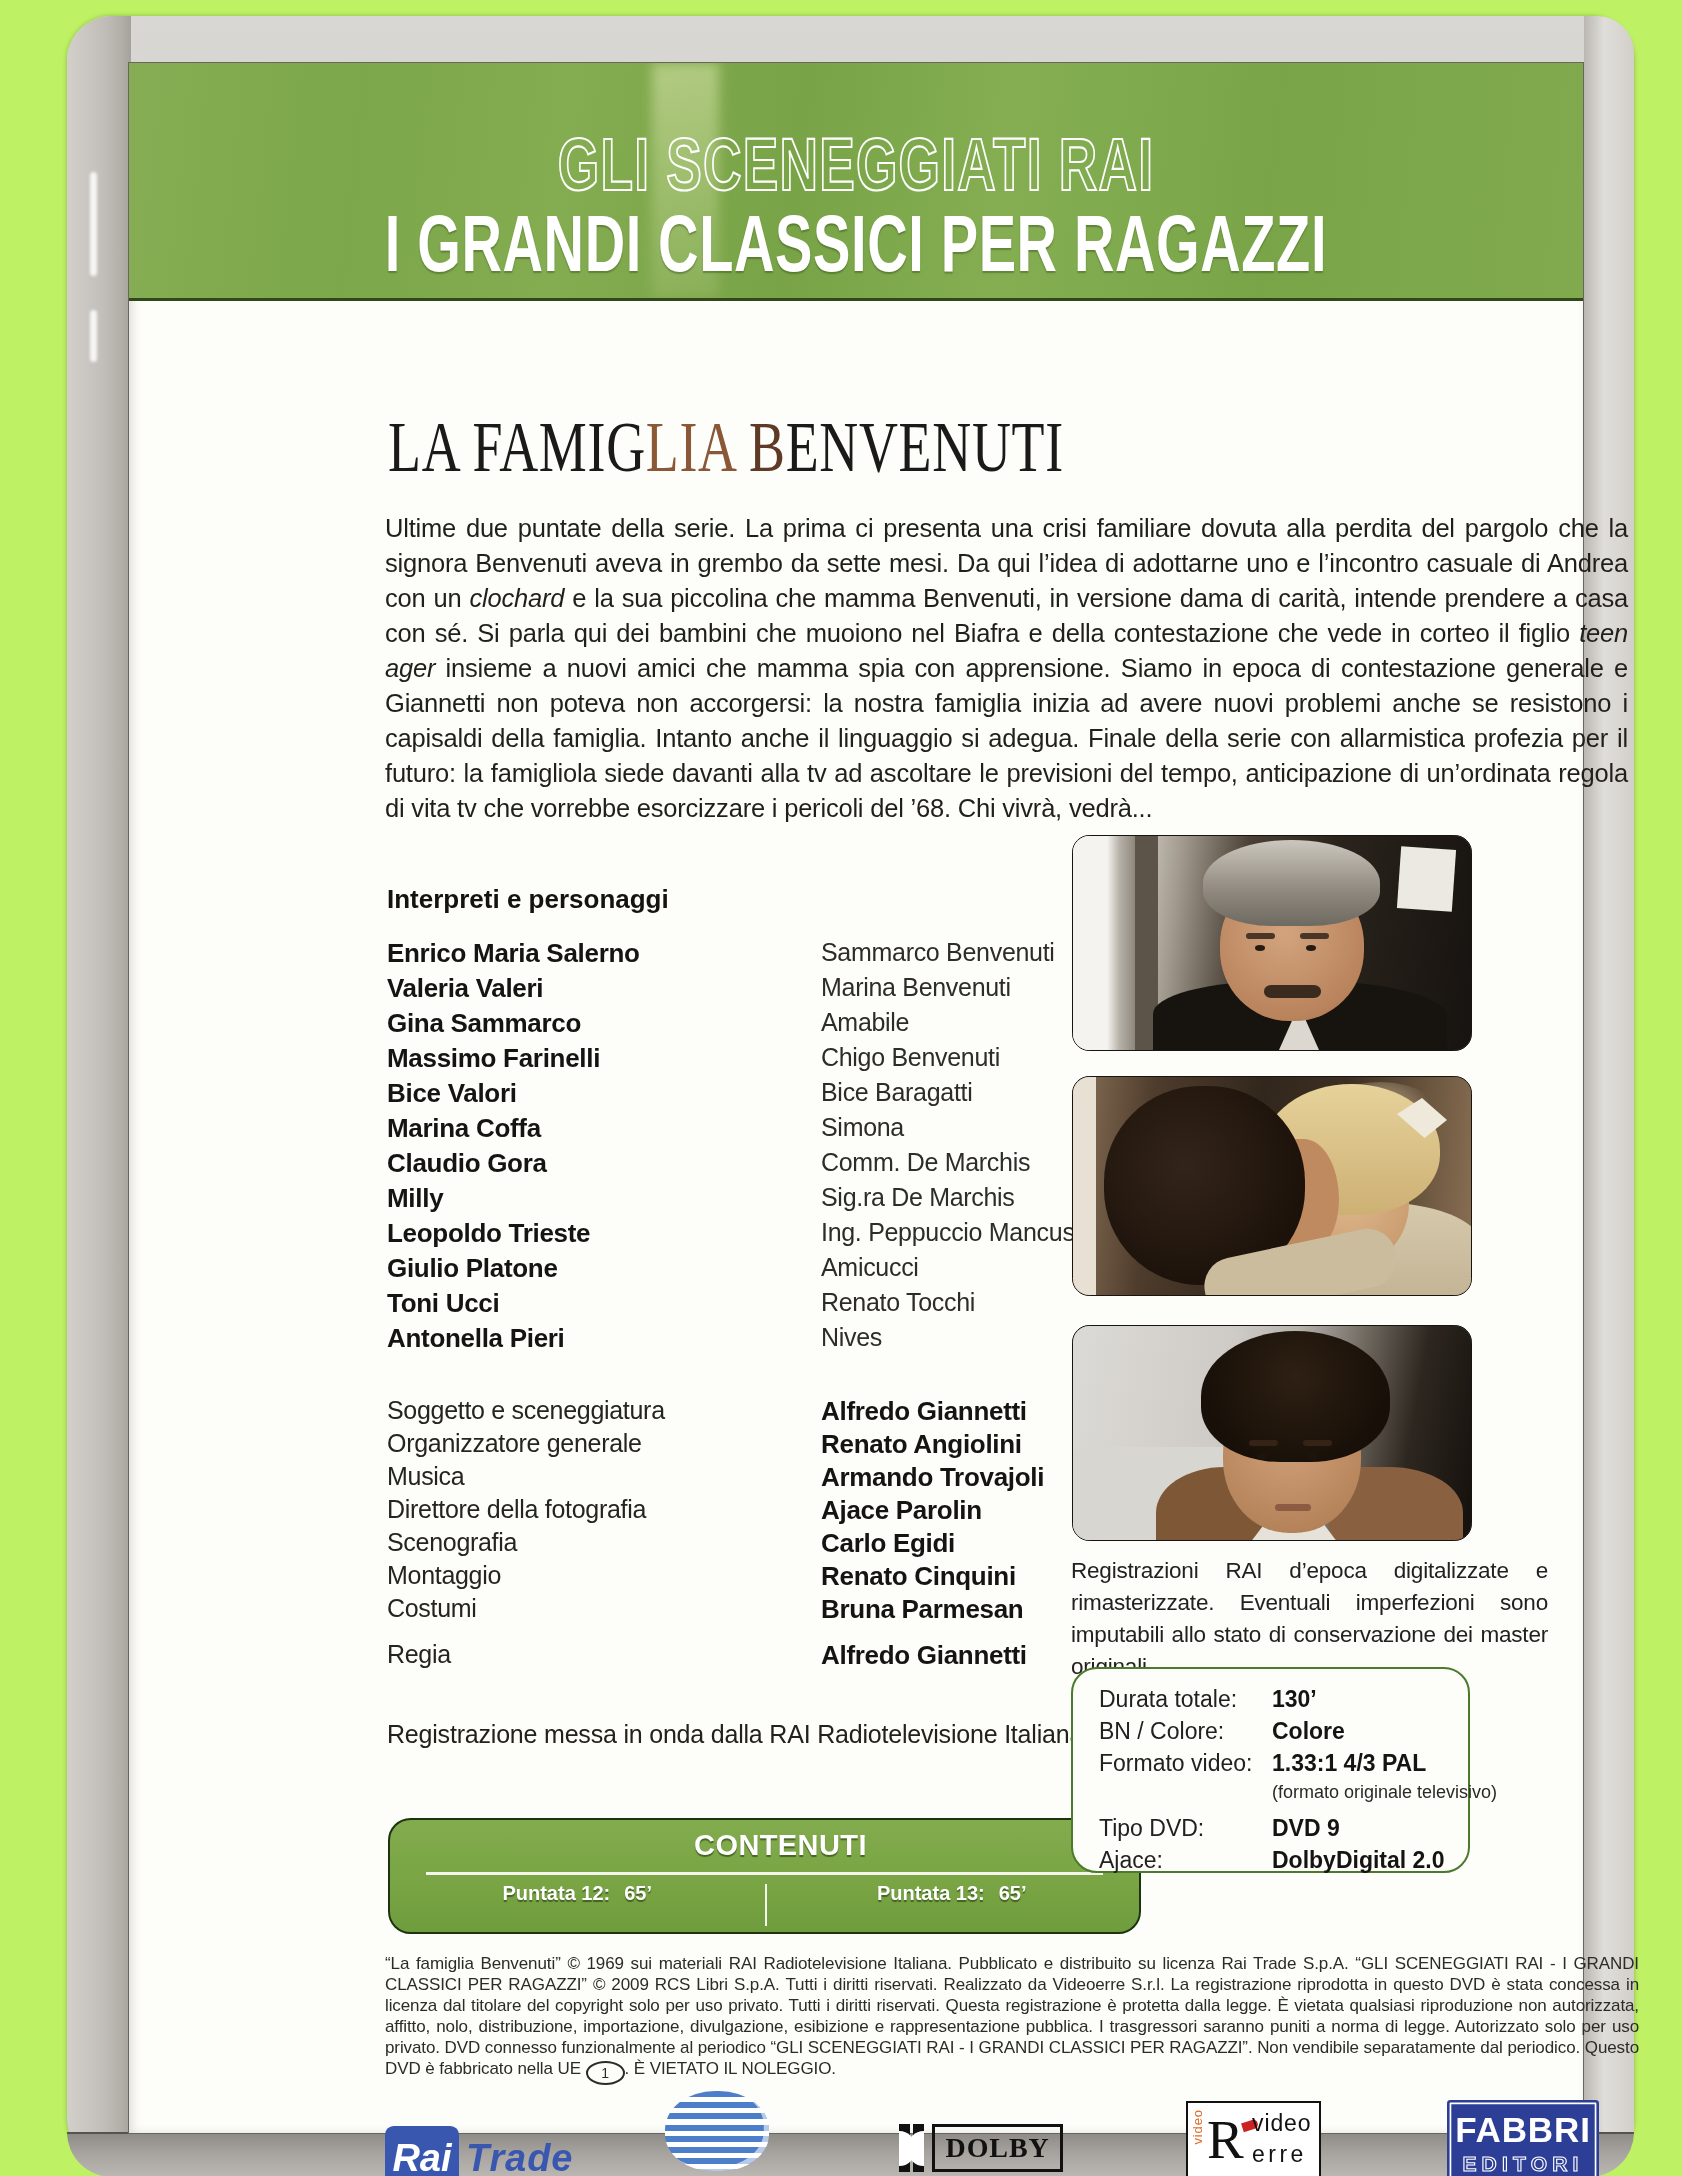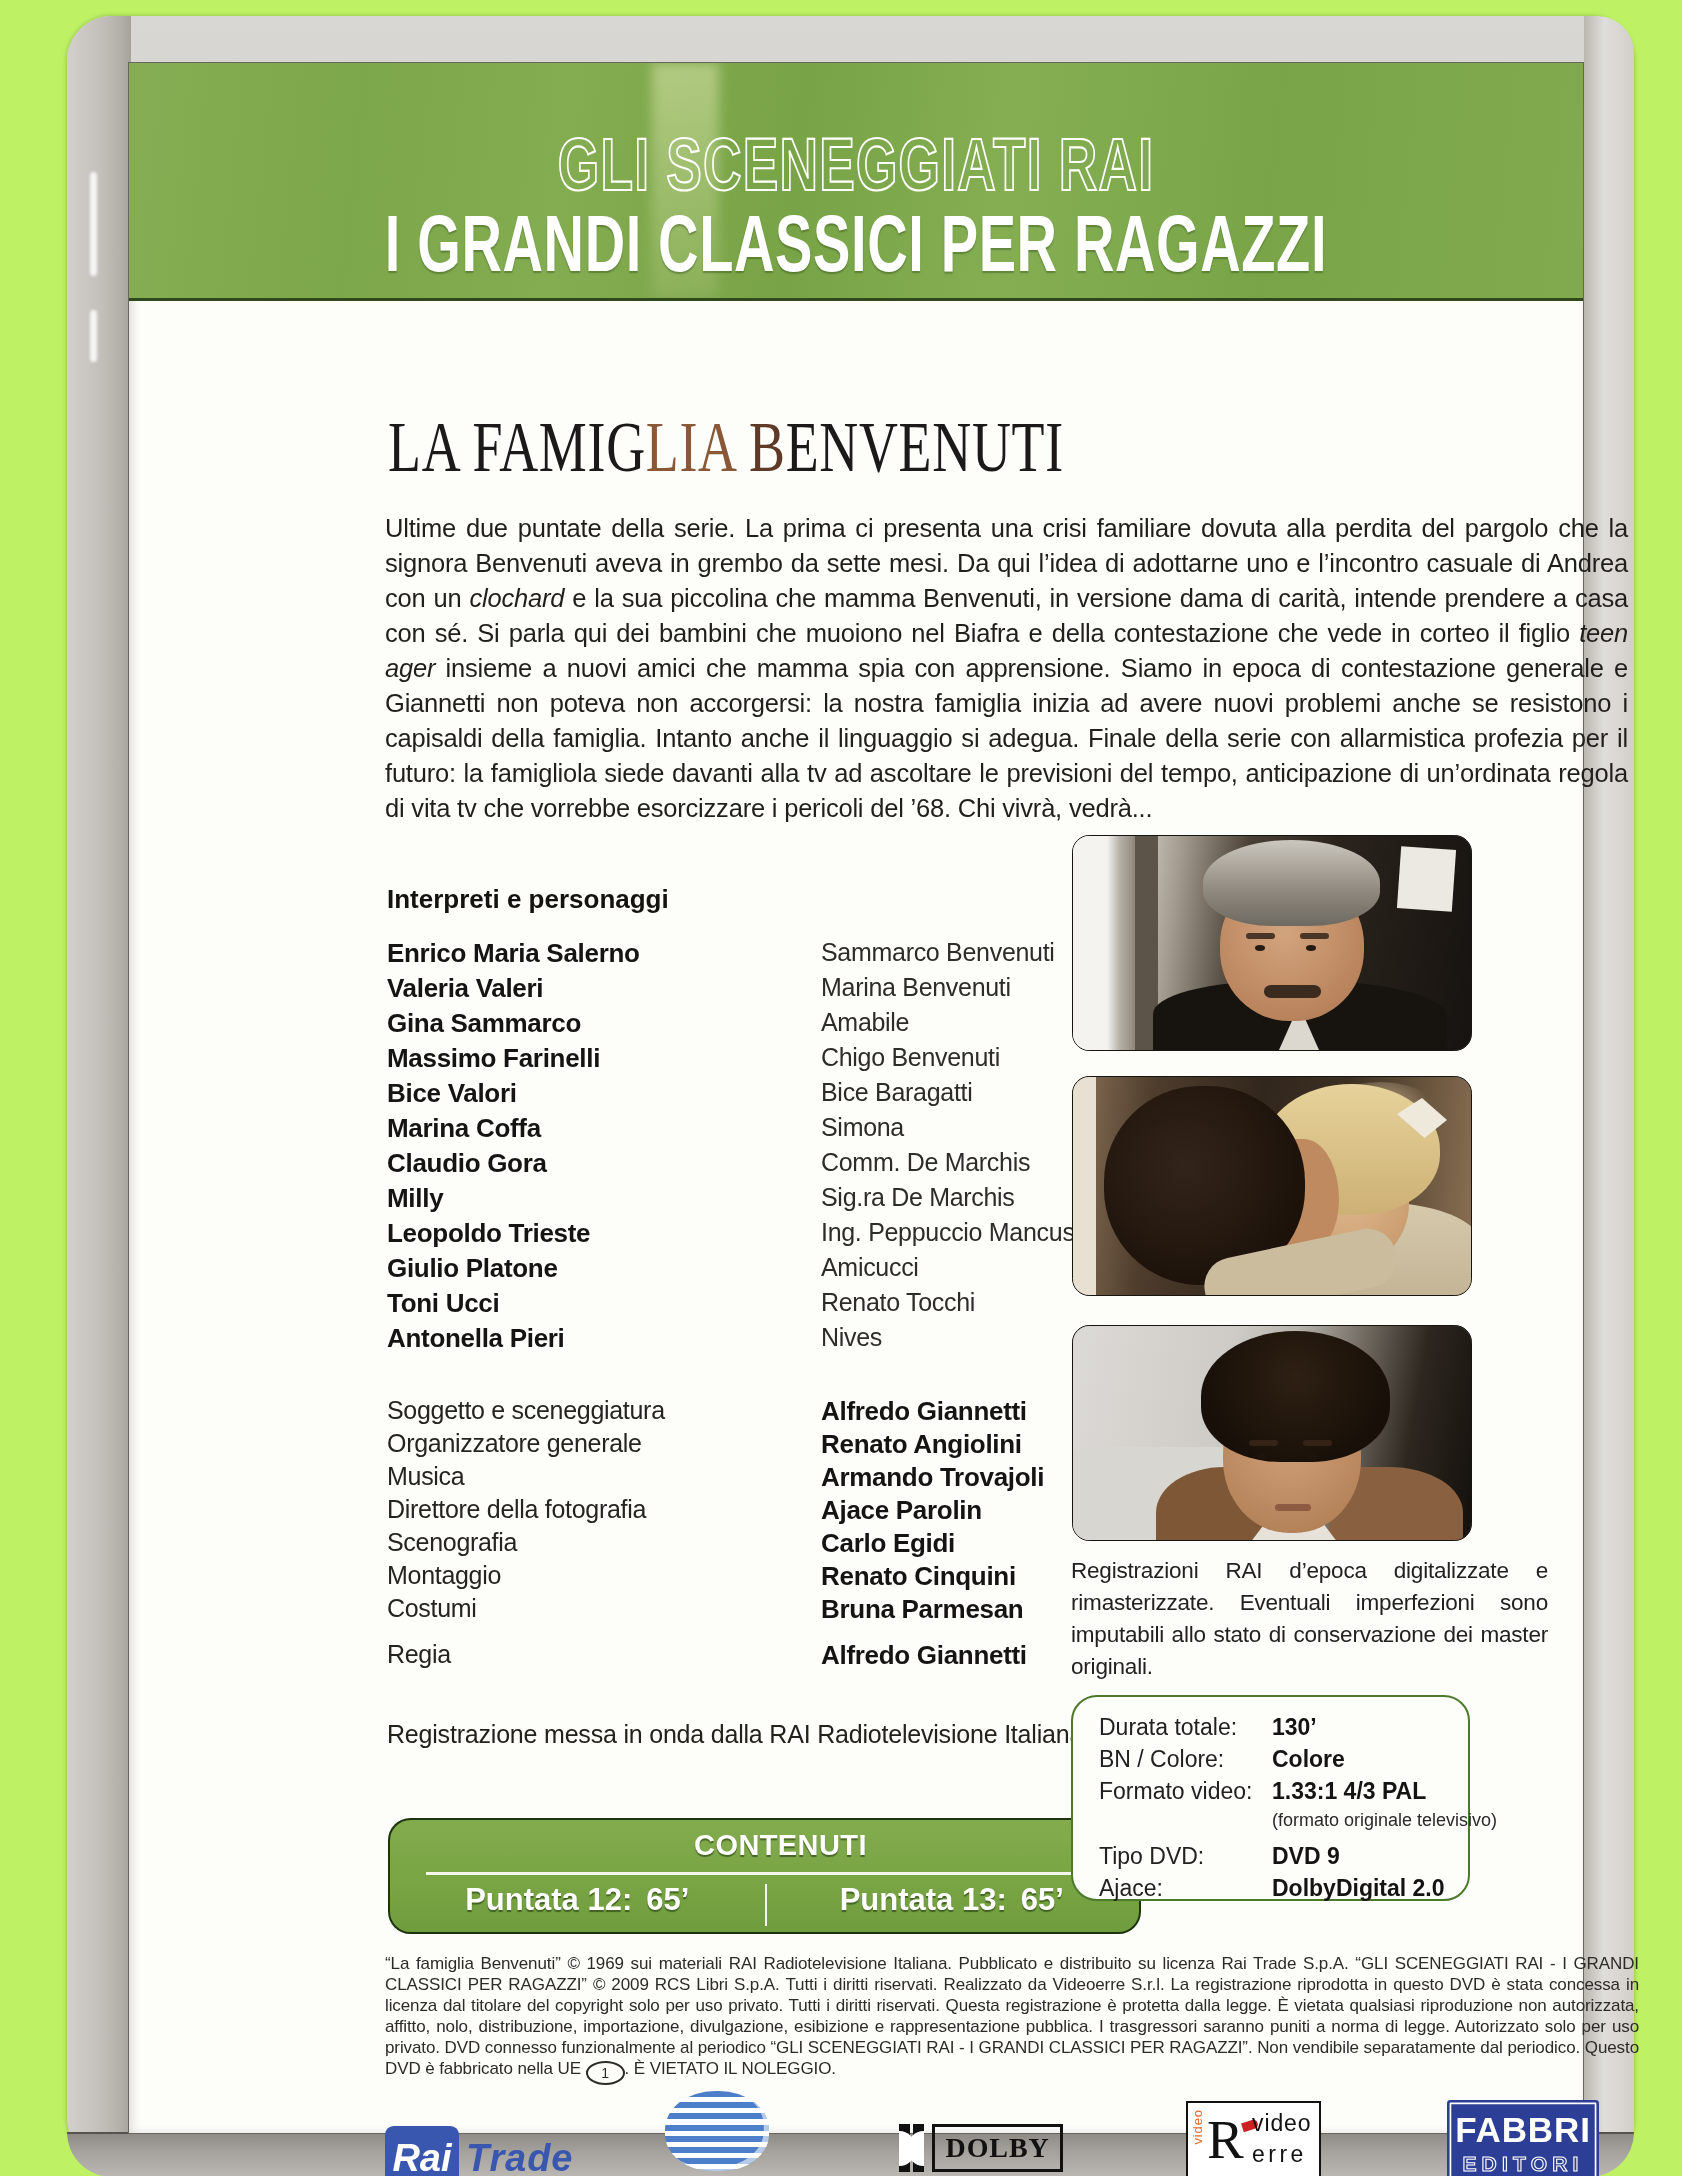--- a/index.html
+++ b/index.html
@@ -59,21 +59,21 @@
   #broadcast{position:absolute;left:258px;top:1657px;font-size:25px;color:#232119;letter-spacing:-0.2px;}
   
   #contenuti{position:absolute;left:259px;top:1755px;width:749px;height:112px;
              background:linear-gradient(180deg,#82ab4d 0%,#79a544 55%,#6f9c3d 100%);
              border:2.6px solid #1e3310;border-radius:22.5px;overflow:hidden;}
   #contenuti .ct-title{text-align:center;margin-top:8.6px;font-size:29px;font-weight:800;color:#fff;
              letter-spacing:0.4px;text-shadow:0 1.7px 0.9px rgba(25,45,8,0.55);padding-left:32px;}
   #contenuti .ct-line{position:absolute;left:36px;right:36px;top:52px;height:2.6px;background:#f4f6ee;}
   #contenuti .ct-vline{position:absolute;left:50%;top:64px;width:2.6px;height:42px;background:#f4f6ee;}
   #contenuti .ct-items{position:absolute;left:0;top:62px;width:100%;display:flex;}
-  #contenuti .ct-item{flex:1;text-align:center;font-size:31px;font-weight:bold;color:#fff;
+  #contenuti .ct-item{flex:1;text-align:center;font-size:20px;font-weight:bold;color:#fff;
              text-shadow:0 1.7px 0.9px rgba(25,45,8,0.55);}
   #contenuti .ct-dur{margin-left:14px;}
   
   .photo{position:absolute;left:1072px;width:398px;border:1.7px solid #181410;border-radius:17.3px;overflow:hidden;background:#555;}
   .photo div{position:absolute;}
   #photo1{top:835px;height:214px;} #photo2{top:1076px;height:218px;} #photo3{top:1325px;height:214px;}
   
   .p1-bg{inset:0;background:linear-gradient(97deg,#eceae6 0%,#d6d2cb 14%,#a29a8e 26%,#4a4036 42%,#2b241d 62%,#171310 100%);}
   .p1-frame{left:0;top:0;width:62px;height:100%;background:linear-gradient(90deg,#f4f3f0 0%,#f4f3f0 55%,#b7b2a9 75%,#8d867b 100%);}
   .p1-slit{left:62px;top:0;width:22.5px;height:100%;background:#5c5449;}
@@ -121,21 +121,21 @@
   .p3-eye.l{left:184px;} .p3-eye.r{left:235px;}
   .p3-mouth{left:202px;top:178px;width:36px;height:7px;background:#8d5a42;border-radius:4.3px;}
   .p3-shirt{left:178px;bottom:-1.7px;width:86px;height:57px;background:#e6e2da;
            clip-path:polygon(50% 0,0 100%,100% 100%);}
   .p3-jacket-l{left:83px;bottom:-10.4px;width:125px;height:83px;background:#7e5836;border-radius:55% 20% 0 0;}
   .p3-jacket-r{left:256px;bottom:-10.4px;width:134px;height:83px;background:#8a6140;border-radius:20% 55% 0 0;}
   
   #remaster{position:absolute;left:1071px;top:1555px;width:477px;font-size:22.5px;line-height:32px;
             text-align:justify;color:#232120;letter-spacing:-0.2px;}
   #specs{position:absolute;left:1071px;top:1667px;width:399px;height:206px;border:2.6px solid #4c7a2c;
-         border-radius:26px;background:#fdfdfa;padding:17.3px 0 0 26px;box-sizing:border-box;margin-top:28px;}
+         border-radius:26px;background:#fdfdfa;padding:17.3px 0 0 26px;box-sizing:border-box;}
   .spec-row{position:relative;height:32px;}
   .spec-label{position:absolute;left:0;font-size:23px;color:#232120;}
   .spec-value{position:absolute;left:173px;font-size:23px;font-weight:bold;color:#161412;white-space:nowrap;}
   .spec-note{position:relative;height:26px;}
   .spec-note span{position:absolute;left:173px;font-size:18px;color:#2b2927;white-space:nowrap;}
   .spec-gap{height:7px;}
   
   #legal{position:absolute;left:256px;top:1890px;width:1254px;font-size:17px;line-height:21px;
          text-align:justify;color:#2d2b28;letter-spacing:-0.1px;}
   .region-oval{display:inline-flex;align-items:center;justify-content:center;width:35px;height:20px;

